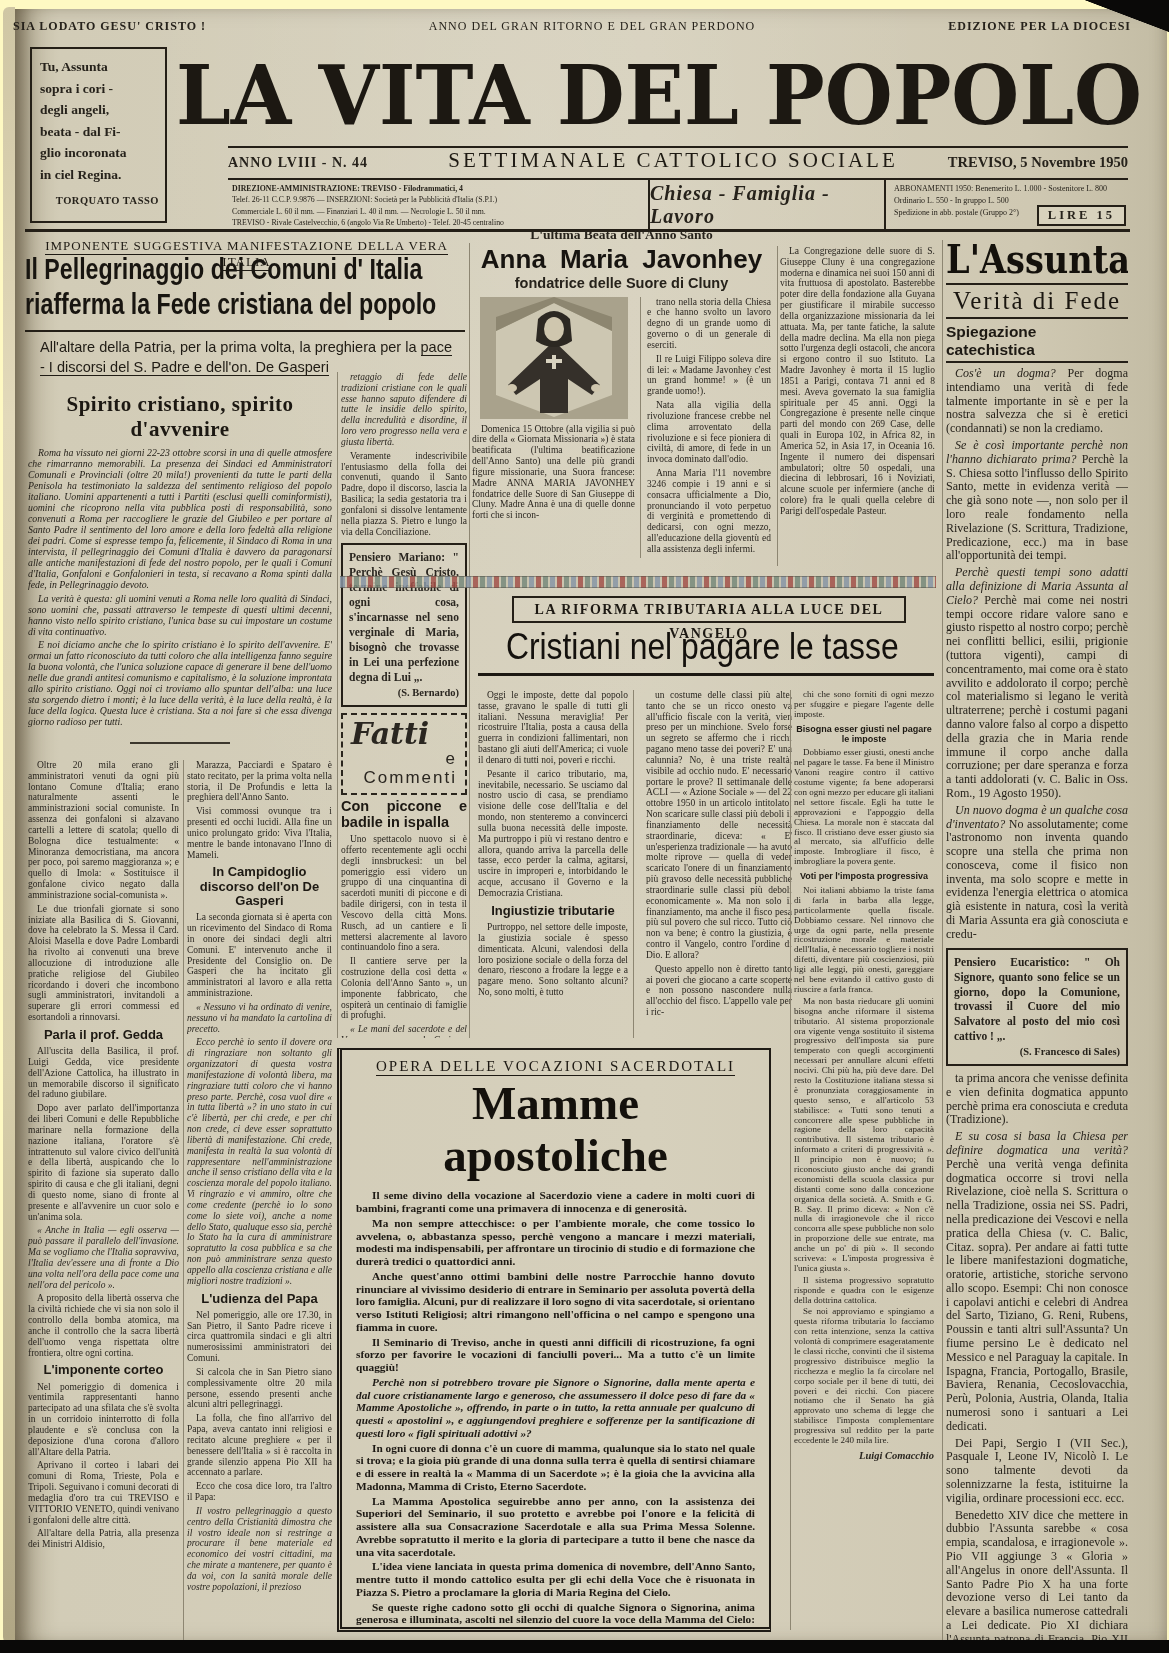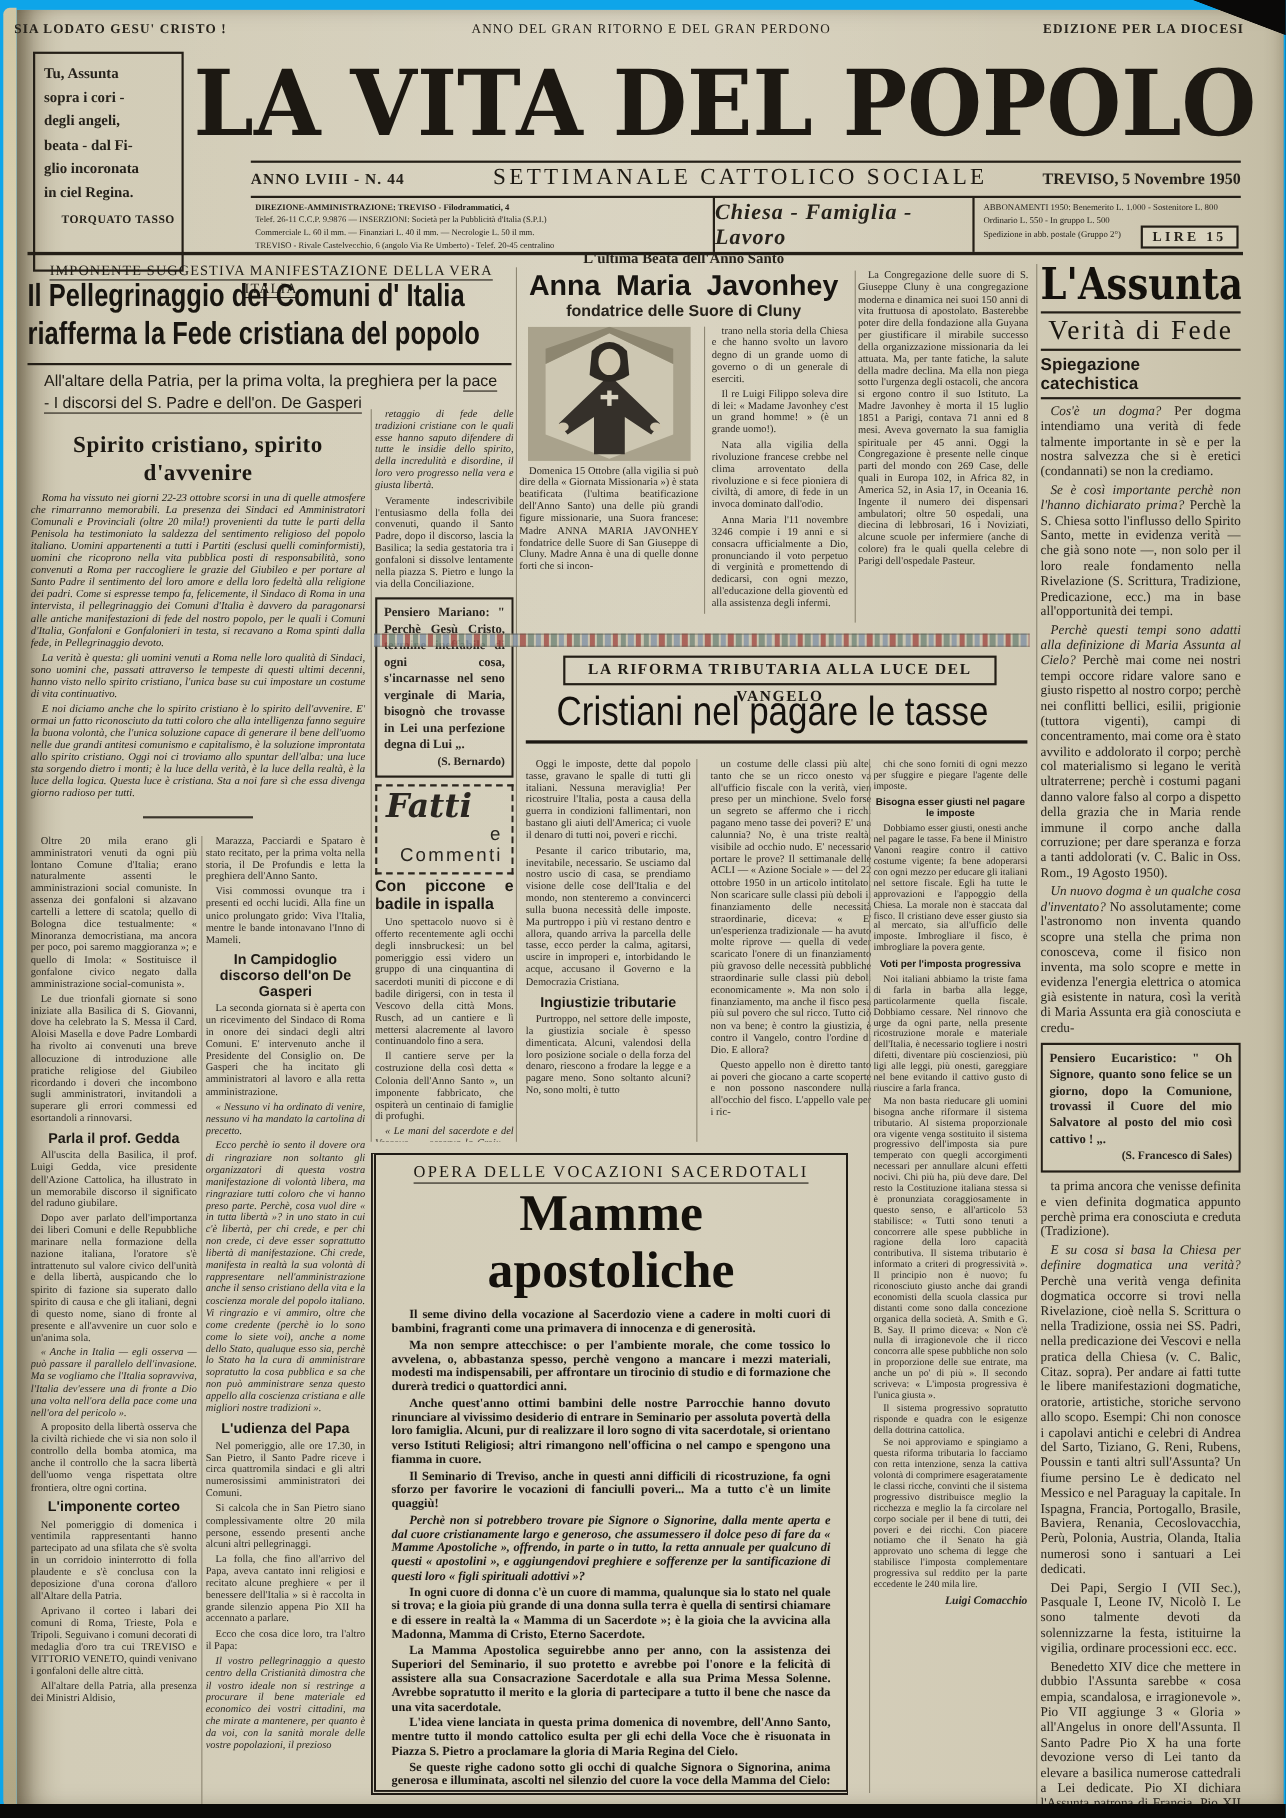--- a/index.html
+++ b/index.html
@@ -1,36 +1,36 @@
 <!DOCTYPE html>
 <html><head>
 <meta charset="utf-8">
 <title>La Vita del Popolo</title>
 <style>
   * { margin:0; padding:0; box-sizing:border-box; }
   html,body { background:#0a0908; }
-  .scan { position:relative; width:1169px; height:1653px; background:#0ea5e9; overflow:hidden;
+  .scan { position:relative; width:1169px; height:1653px; background:#fef9c3; overflow:hidden;
           font-family:"Liberation Serif", serif; color:#26221b; }
   .pageedge { position:absolute; left:3px; top:7px; bottom:9px; width:12px;
           background:linear-gradient(180deg,#cfc6a4,#e2d9ba 25%,#d8cfab 65%,#b0a684);
           border-radius:6px 0 0 7px; }
   .paper { position:absolute; left:15px; top:9px; right:2px; bottom:12px;
           background:
             radial-gradient(ellipse at 45% 8%, rgba(255,255,255,.10), transparent 45%),
             linear-gradient(90deg,#b5ad94 0,#c9c2ab 16px,#d2ccb7 45px,#d6d0bc 55%,#cfc8b2 88%,#c3bca4 100%);
           box-shadow: inset 20px 0 26px -12px rgba(40,28,8,.55), inset -10px 0 16px -10px rgba(70,58,30,.4); }
   .corner { position:absolute; right:0; top:0; width:95px; height:36px;
           background:linear-gradient(to bottom left,#0a0908 44%,transparent 45%); }
 
   
   .topline { position:absolute; left:13px; top:19px; width:1118px; display:flex; font-size:12px; letter-spacing:1px; }
   .topline .lft { font-weight:bold; width:300px; }
   .topline .ctr { flex:1; text-align:center; }
   .topline .rgt { font-weight:bold; width:260px; text-align:right; }
-  .quotebox { position:absolute; left:30px; top:47px; width:137px; height:200px;
+  .quotebox { position:absolute; left:30px; top:47px; width:137px; height:176px;
           border:2px solid #241f17; padding:7px 6px 3px 8px;
           font-weight:bold; font-size:13.5px; line-height:1.6; }
   .quotebox .auth { text-align:right; font-size:10.5px; margin-top:7px; letter-spacing:.5px; }
   .masthead { position:absolute; left:176px; top:40px; width:950px; height:104px; text-align:center;
           font-family:"DejaVu Serif", serif; font-weight:bold; font-size:78px; line-height:104px;
           letter-spacing:0px; transform:scaleY(1.06); transform-origin:top center; white-space:nowrap; color:#1c1812; }
   .hrule { position:absolute; background:#241f17; }
   .issuerow { position:absolute; left:228px; top:148px; width:900px; display:flex; align-items:baseline; }
   .issuerow .iss { font-weight:bold; font-size:14px; width:215px; letter-spacing:1px; }
   .issuerow .sub { flex:1; text-align:center; font-size:21px; letter-spacing:3px; color:#1e1a13; }

